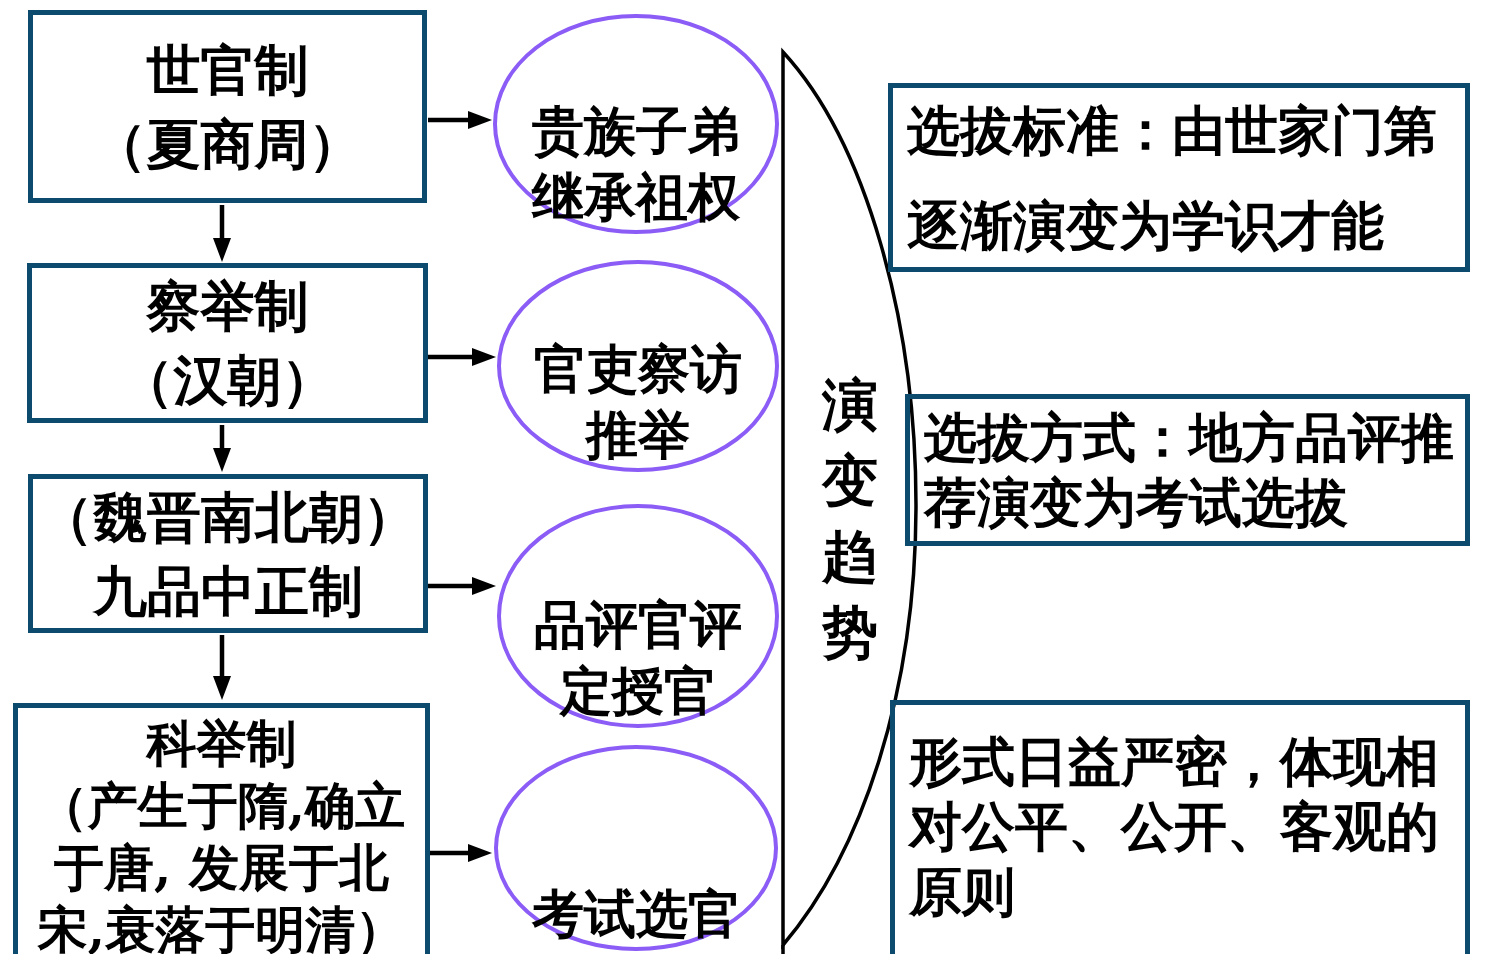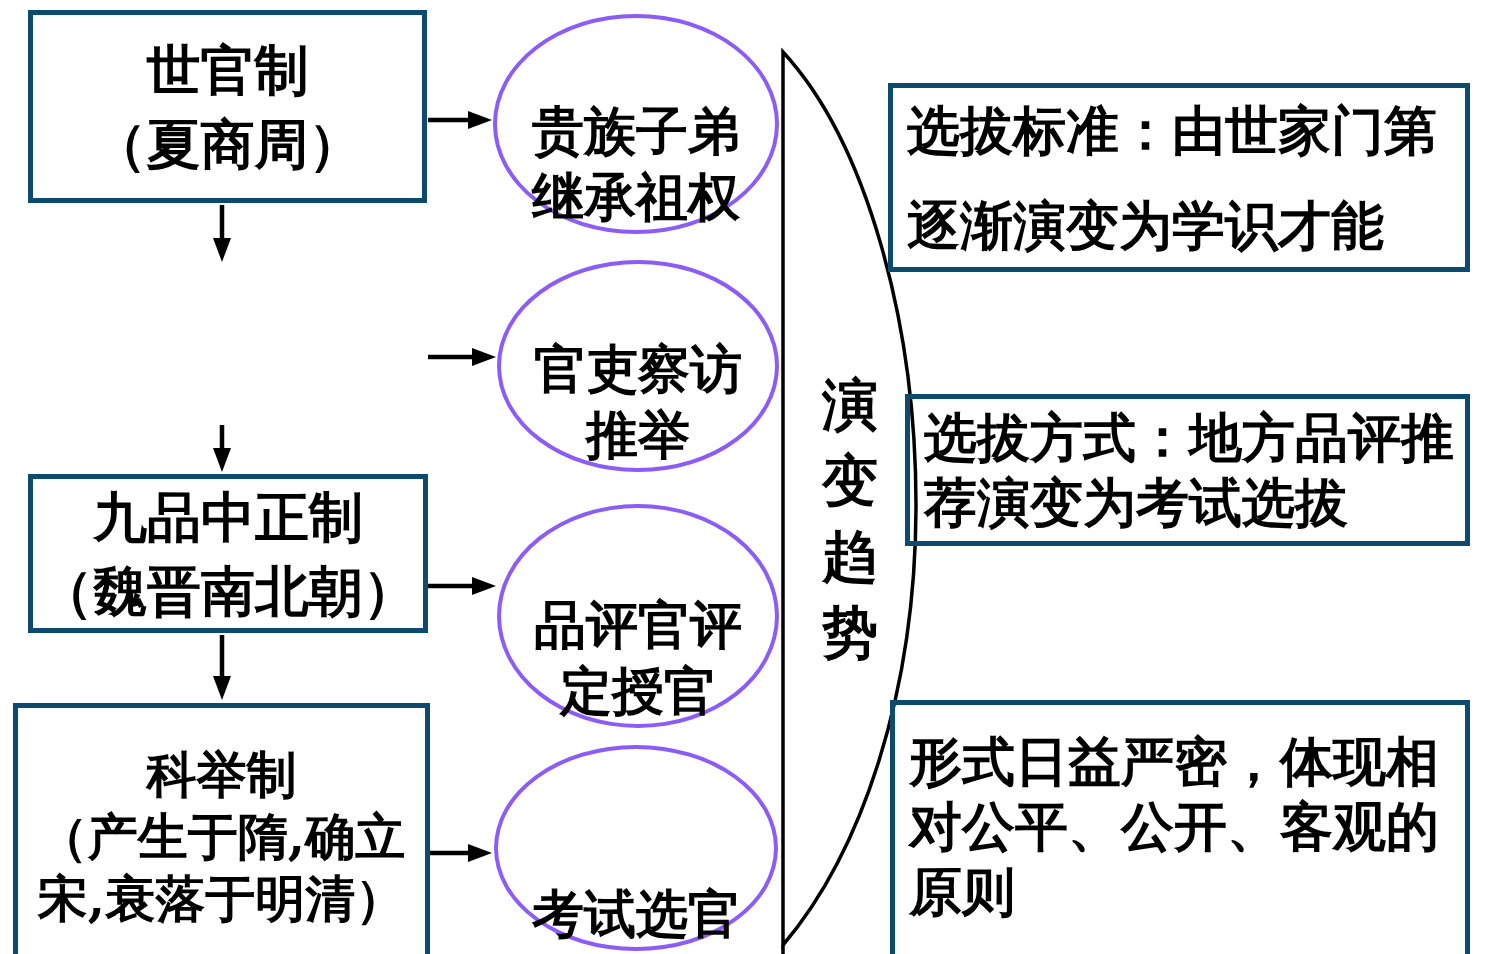--- a/index.html
+++ b/index.html
@@ -110,29 +110,34 @@
         <polygon points="492,853 468,844 468,862" stroke="none"></polygon>
       </g>
     </g>
   </svg>
 
   <div class="box lbox" style="left:28px; top:10px; width:399px; height:193px;">
     <div class="ln">世官制</div>
     <div class="ln">（夏商周）</div>
   </div>
 
+  <div class="box lbox" style="left:27px; top:263px; width:401px; height:160px;">
+    <div class="ln">察举制</div>
+    <div class="ln">（汉朝）</div>
+  </div>
 
   <div class="box lbox" style="left:28px; top:474px; width:400px; height:159px;">
+    <div class="ln">（魏晋南北朝）</div>
     <div class="ln">九品中正制</div>
-    <div class="ln">（魏晋南北朝）</div>
   </div>
 
   <div class="box lbox4" style="left:13px; top:703px; width:417px; height:268px;">
     <div class="ln">科举制</div>
     <div class="ln">（产生于隋,确立</div>
+    <div class="ln">于唐, 发展于北</div>
     <div class="ln">宋,衰落于明清）</div>
   </div>
 
   <div class="ellipse" style="left:493px; top:14px; width:286px; height:220px;">
     <div class="ln">贵族子弟</div>
     <div class="ln">继承祖权</div>
   </div>
 
   <div class="ellipse" style="left:497px; top:504px; width:282px; height:224px;">
     <div class="ln">品评官评</div>

